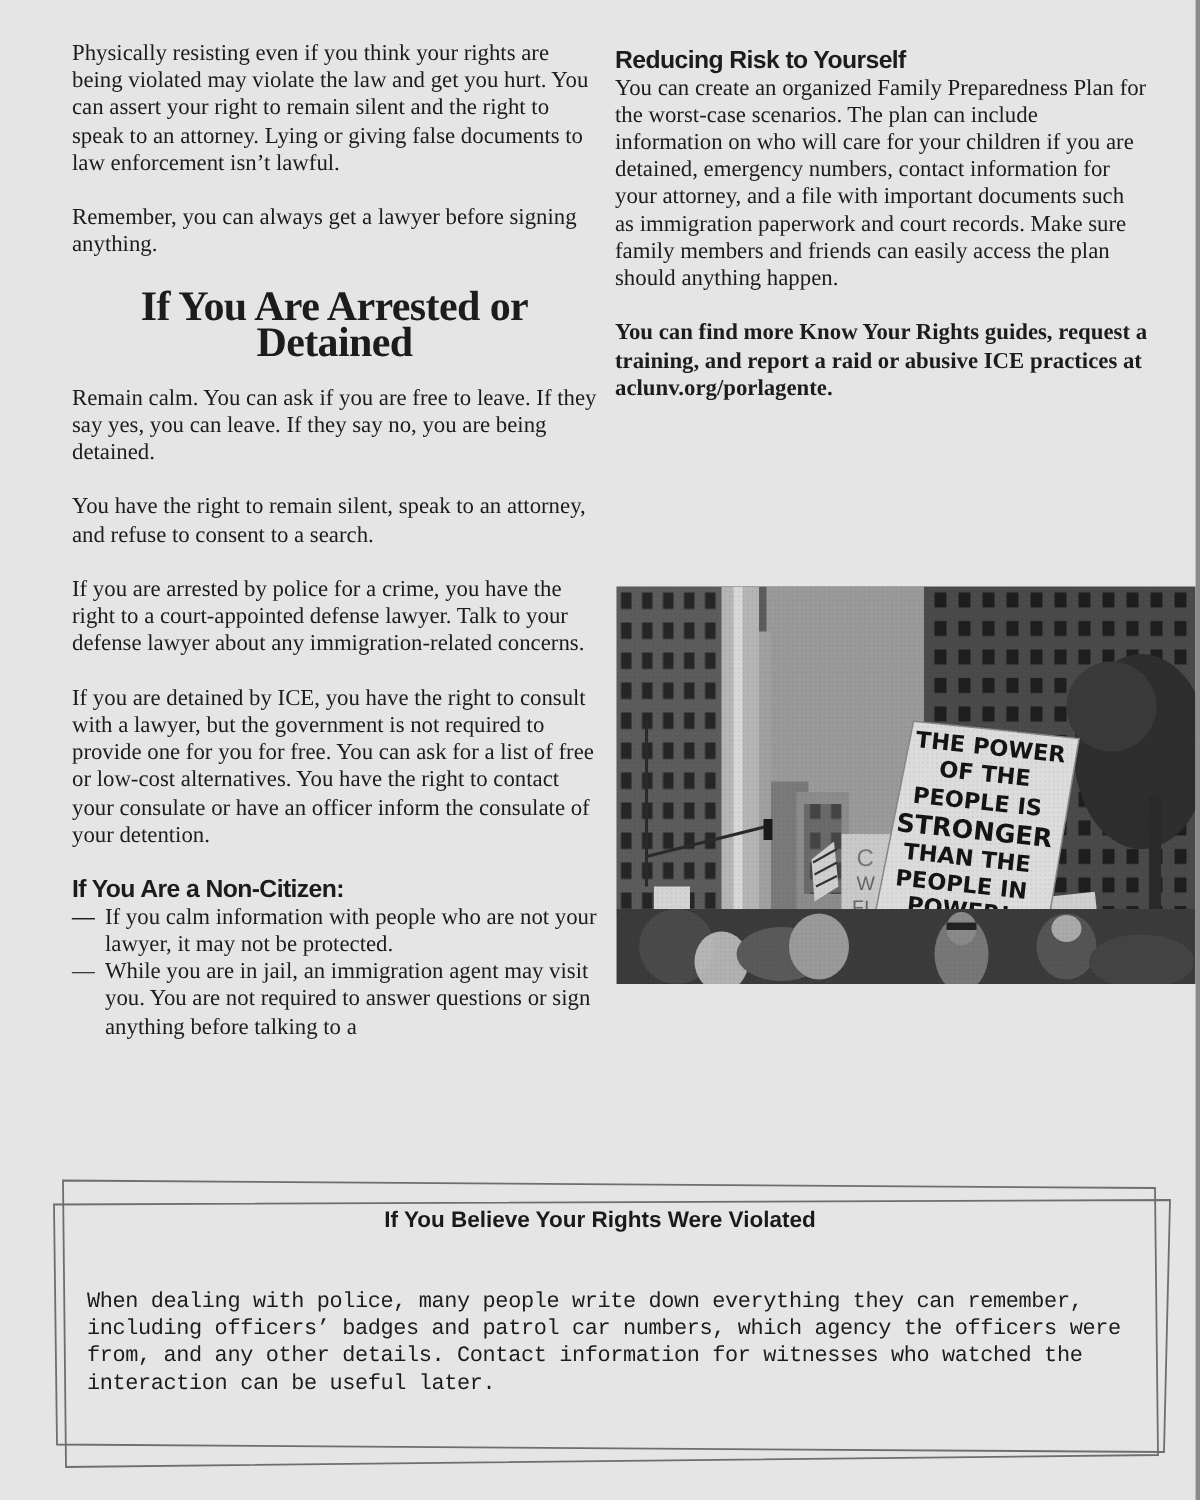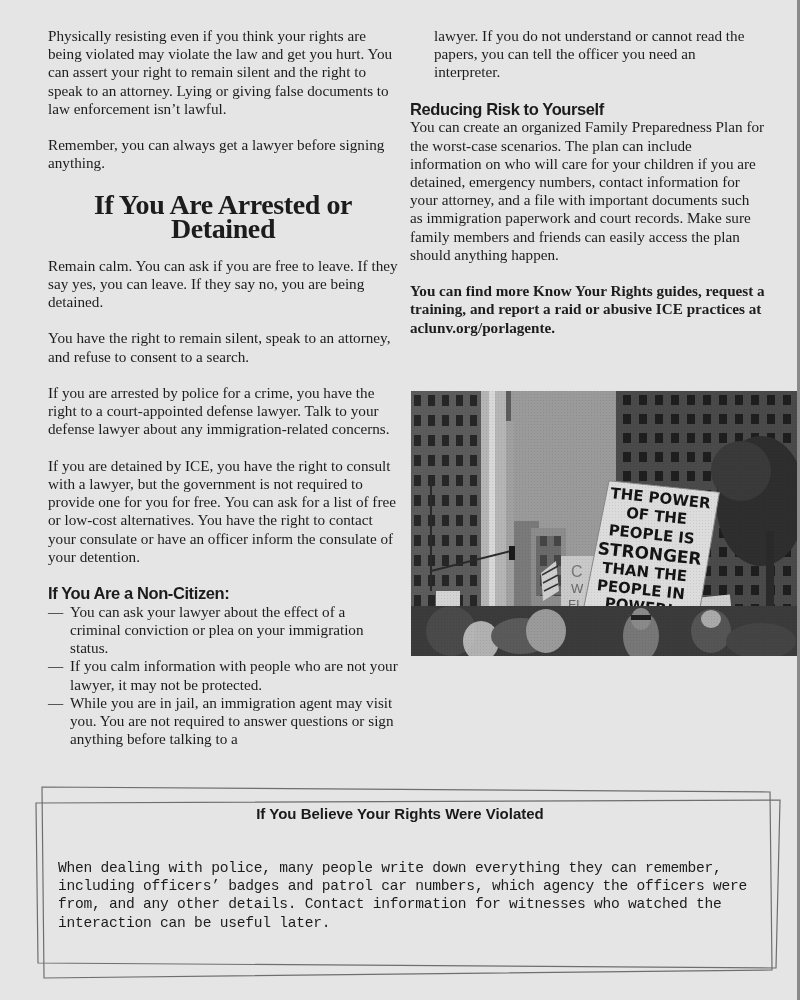--- a/index.html
+++ b/index.html
@@ -45,35 +45,33 @@
 
     <p class="para">Remain calm. You can ask if you are free to leave. If they say yes, you can leave. If they say no, you are being detained.</p>
     <p class="para">You have the right to remain silent, speak to an attorney, and refuse to consent to a search.</p>
     <p class="para">If you are arrested by police for a crime, you have the right to a court-appointed defense lawyer. Talk to your defense lawyer about any immigration-related concerns.</p>
     <p class="para">If you are detained by ICE, you have the right to consult with a lawyer, but the government is not required to provide one for you for free. You can ask for a list of free or low-cost alternatives. You have the right to contact your consulate or have an officer inform the consulate of your detention.</p>
 
     <h3 class="h-sub">If You Are a Non-Citizen:</h3>
     <ul class="dash-list">
       <li>
         <span class="dash">—</span>
-        <span>You can ask your lawyer about the effect of a criminal conviction or plea on your immigration status.</span>
       </li>
       <li>
         <span class="dash">—</span>
         <span>If you calm information with people who are not your lawyer, it may not be protected.</span>
       </li>
       <li>
         <span class="dash">—</span>
         <span>While you are in jail, an immigration agent may visit you. You are not required to answer questions or sign anything before talking to a</span>
       </li>
     </ul>
   </div>
 
   <div class="col col-right">
-    <p class="para indent">lawyer. If you do not understand or cannot read the papers, you can tell the officer you need an interpreter.</p>
     <h3 class="h-sub" style="margin-top:4px;">Reducing Risk to Yourself</h3>
     <p class="para">You can create an organized Family Preparedness Plan for the worst-case scenarios. The plan can include information on who will care for your children if you are detained, emergency numbers, contact information for your attorney, and a file with important documents such as immigration paperwork and court records. Make sure family members and friends can easily access the plan should anything happen.</p>
     <p class="para bold-para">You can find more Know Your Rights guides, request a training, and report a raid or abusive ICE practices at aclunv.org/porlagente.</p>
   </div>
 
   <div class="photo" title="Black-and-white photo of protesters on a city street between tall buildings; a protester holds up a hand-lettered sign.">
     <svg width="386" height="265" viewBox="0 0 386 265" xmlns="http://www.w3.org/2000/svg">
       <defs>
         <pattern id="halftone" width="3" height="3" patternUnits="userSpaceOnUse">
           <rect width="3" height="3" fill="none"></rect>

